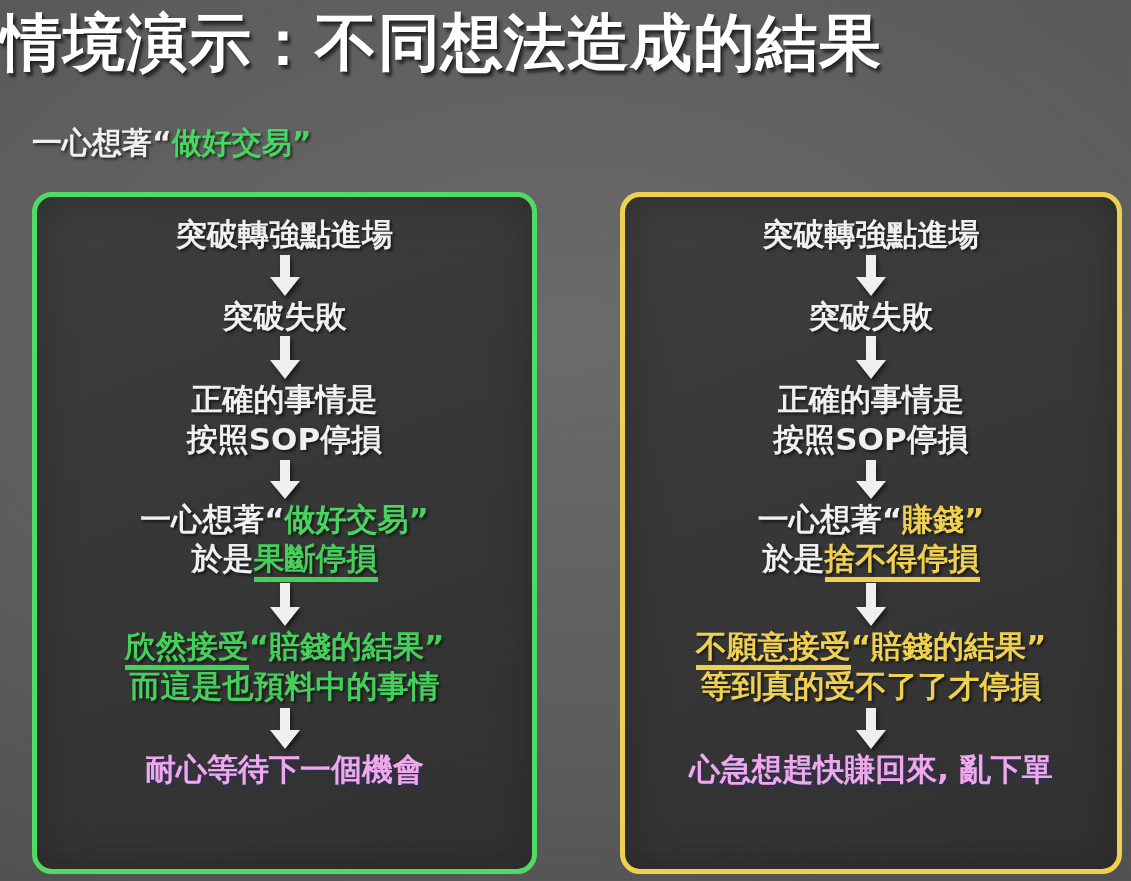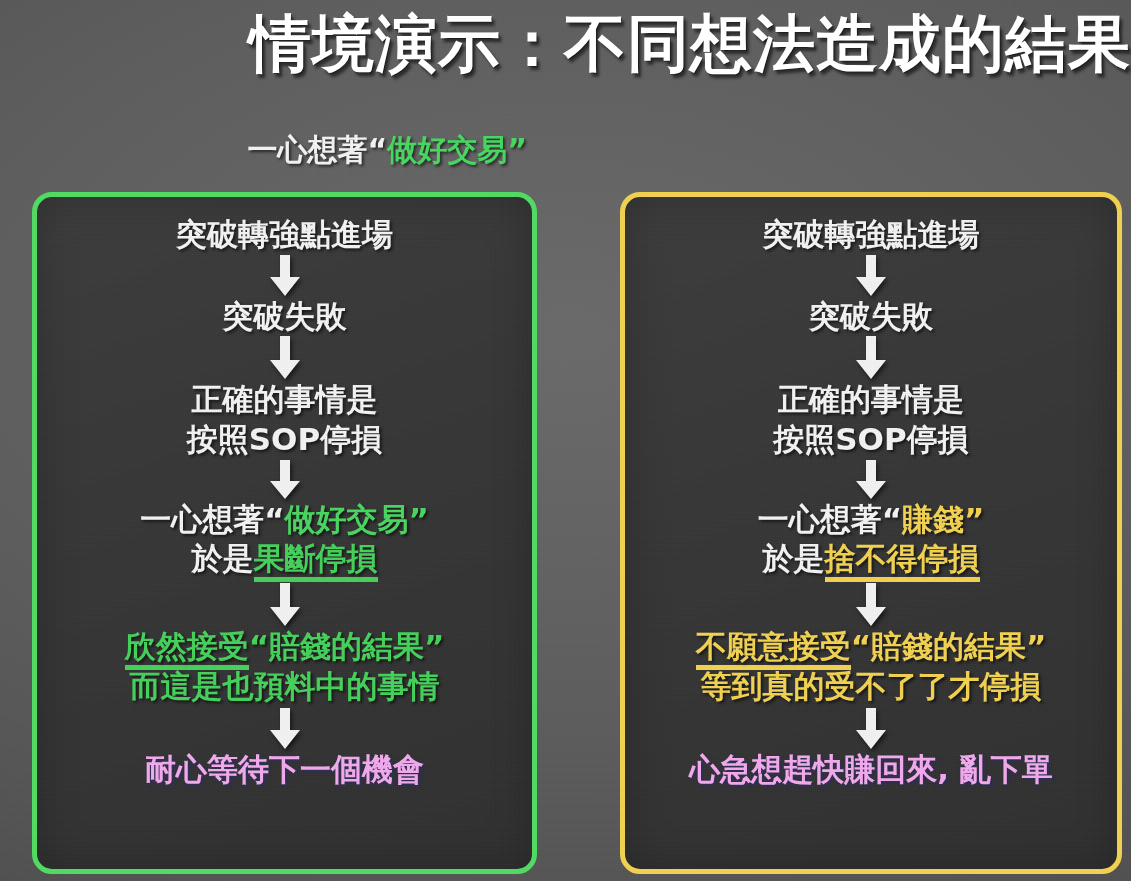--- a/index.html
+++ b/index.html
@@ -29,41 +29,42 @@
     background-image:
       repeating-linear-gradient(0deg, rgba(255,255,255,0.012) 0 1px, rgba(0,0,0,0.012) 1px 2px),
       repeating-linear-gradient(90deg, rgba(255,255,255,0.010) 0 1px, rgba(0,0,0,0.010) 1px 2px);
   }
 
   
   .title {
     position: absolute;
     left: 0; right: 0;
     top: 8px;
-    text-align: right;
+    text-align: left;
     color: #ffffff;
     font-size: 62px;
     font-weight: 700;
     letter-spacing: 1px;
     line-height: 1.15;
     white-space: nowrap;
     text-shadow: 3px 4px 3px rgba(0,0,0,0.55), 1px 1px 0 rgba(0,0,0,0.35);
     z-index: 5;
+    font-family: Liberation Serif, serif;
   }
 
   
   .col-header {
     position: absolute;
-    top: 130px;
+    top: 123px;
     font-size: 30px;
     font-weight: 700;
     color: #f0f0f0;
     white-space: nowrap;
     text-shadow: 2px 2px 3px rgba(0,0,0,0.6);
-    text-align: right;
+    text-align: left;
     z-index: 4;
   }
   .col-header.left  { left: 32px;  width: 495px; }
   .col-header.right { left: 620px; width: 492px; }
   .hl-green  { color: #47d660; }
   .hl-yellow { color: #f2d24f; }
 
   
   .panel {
     position: absolute;

